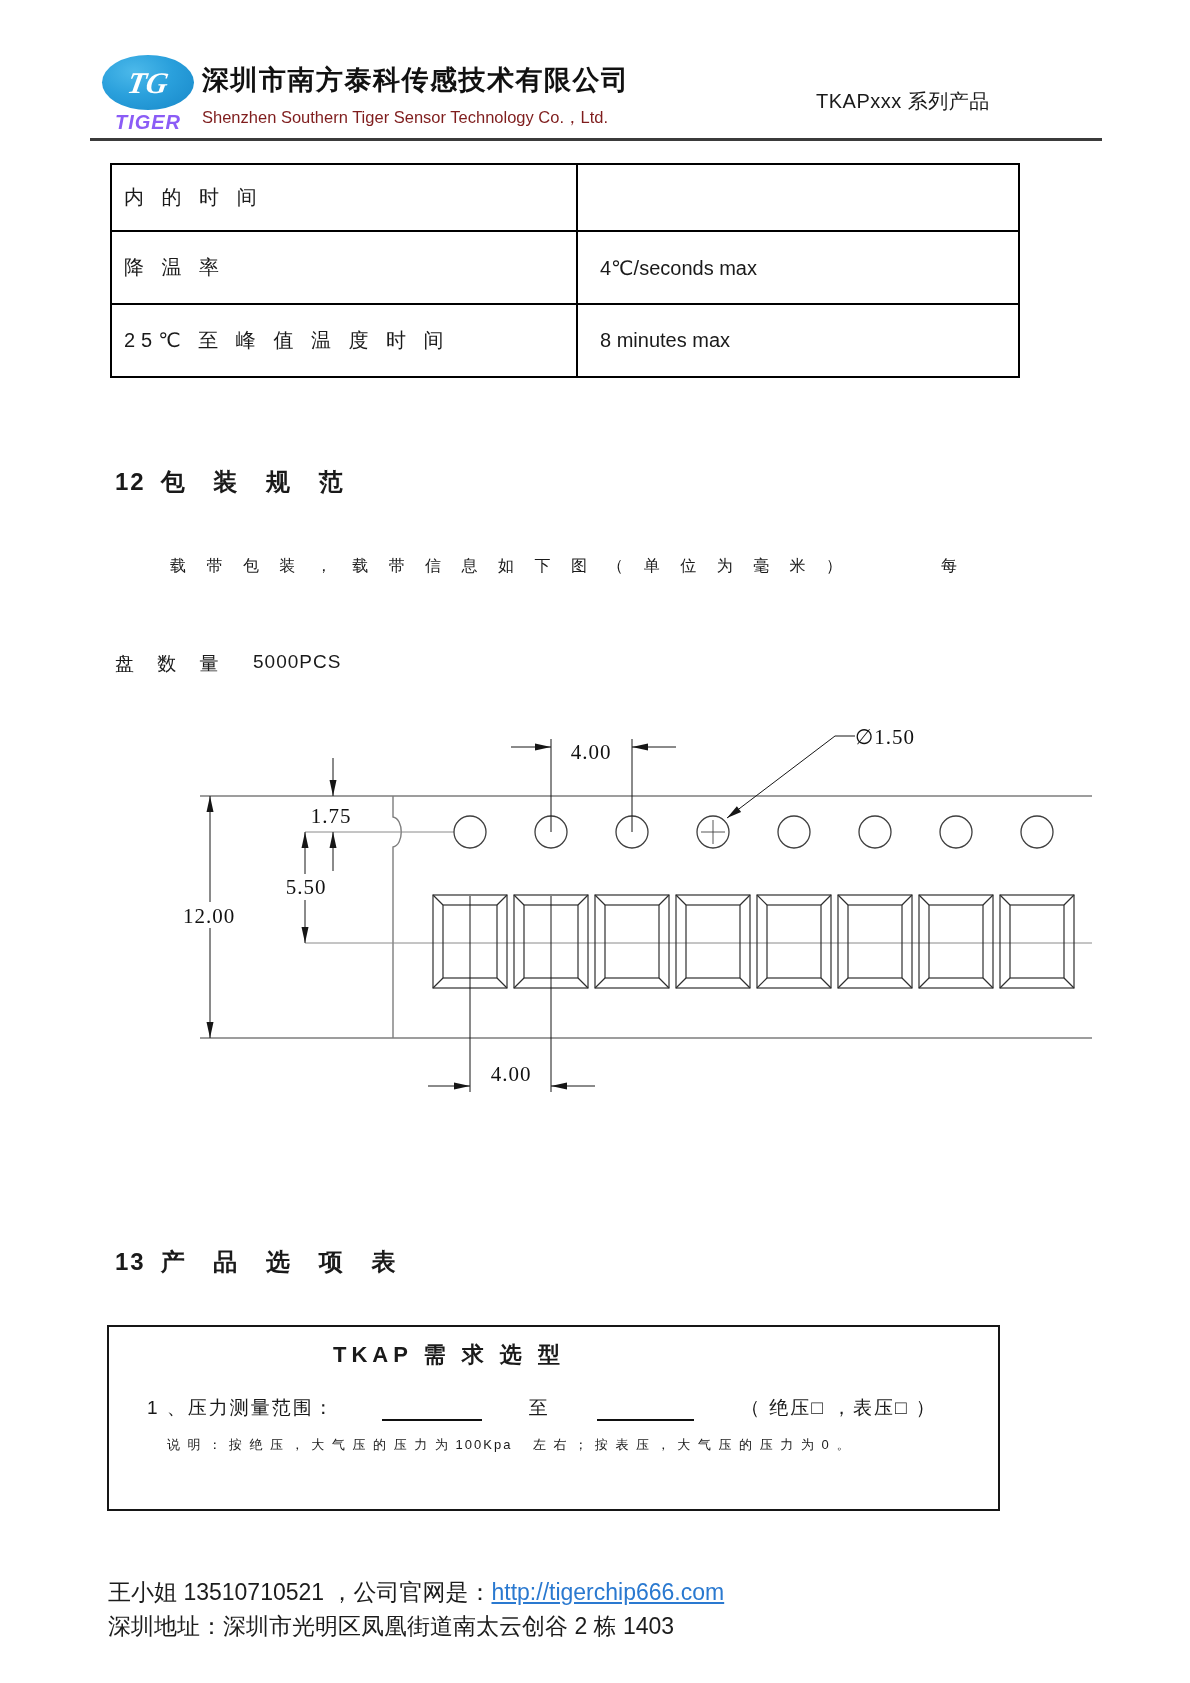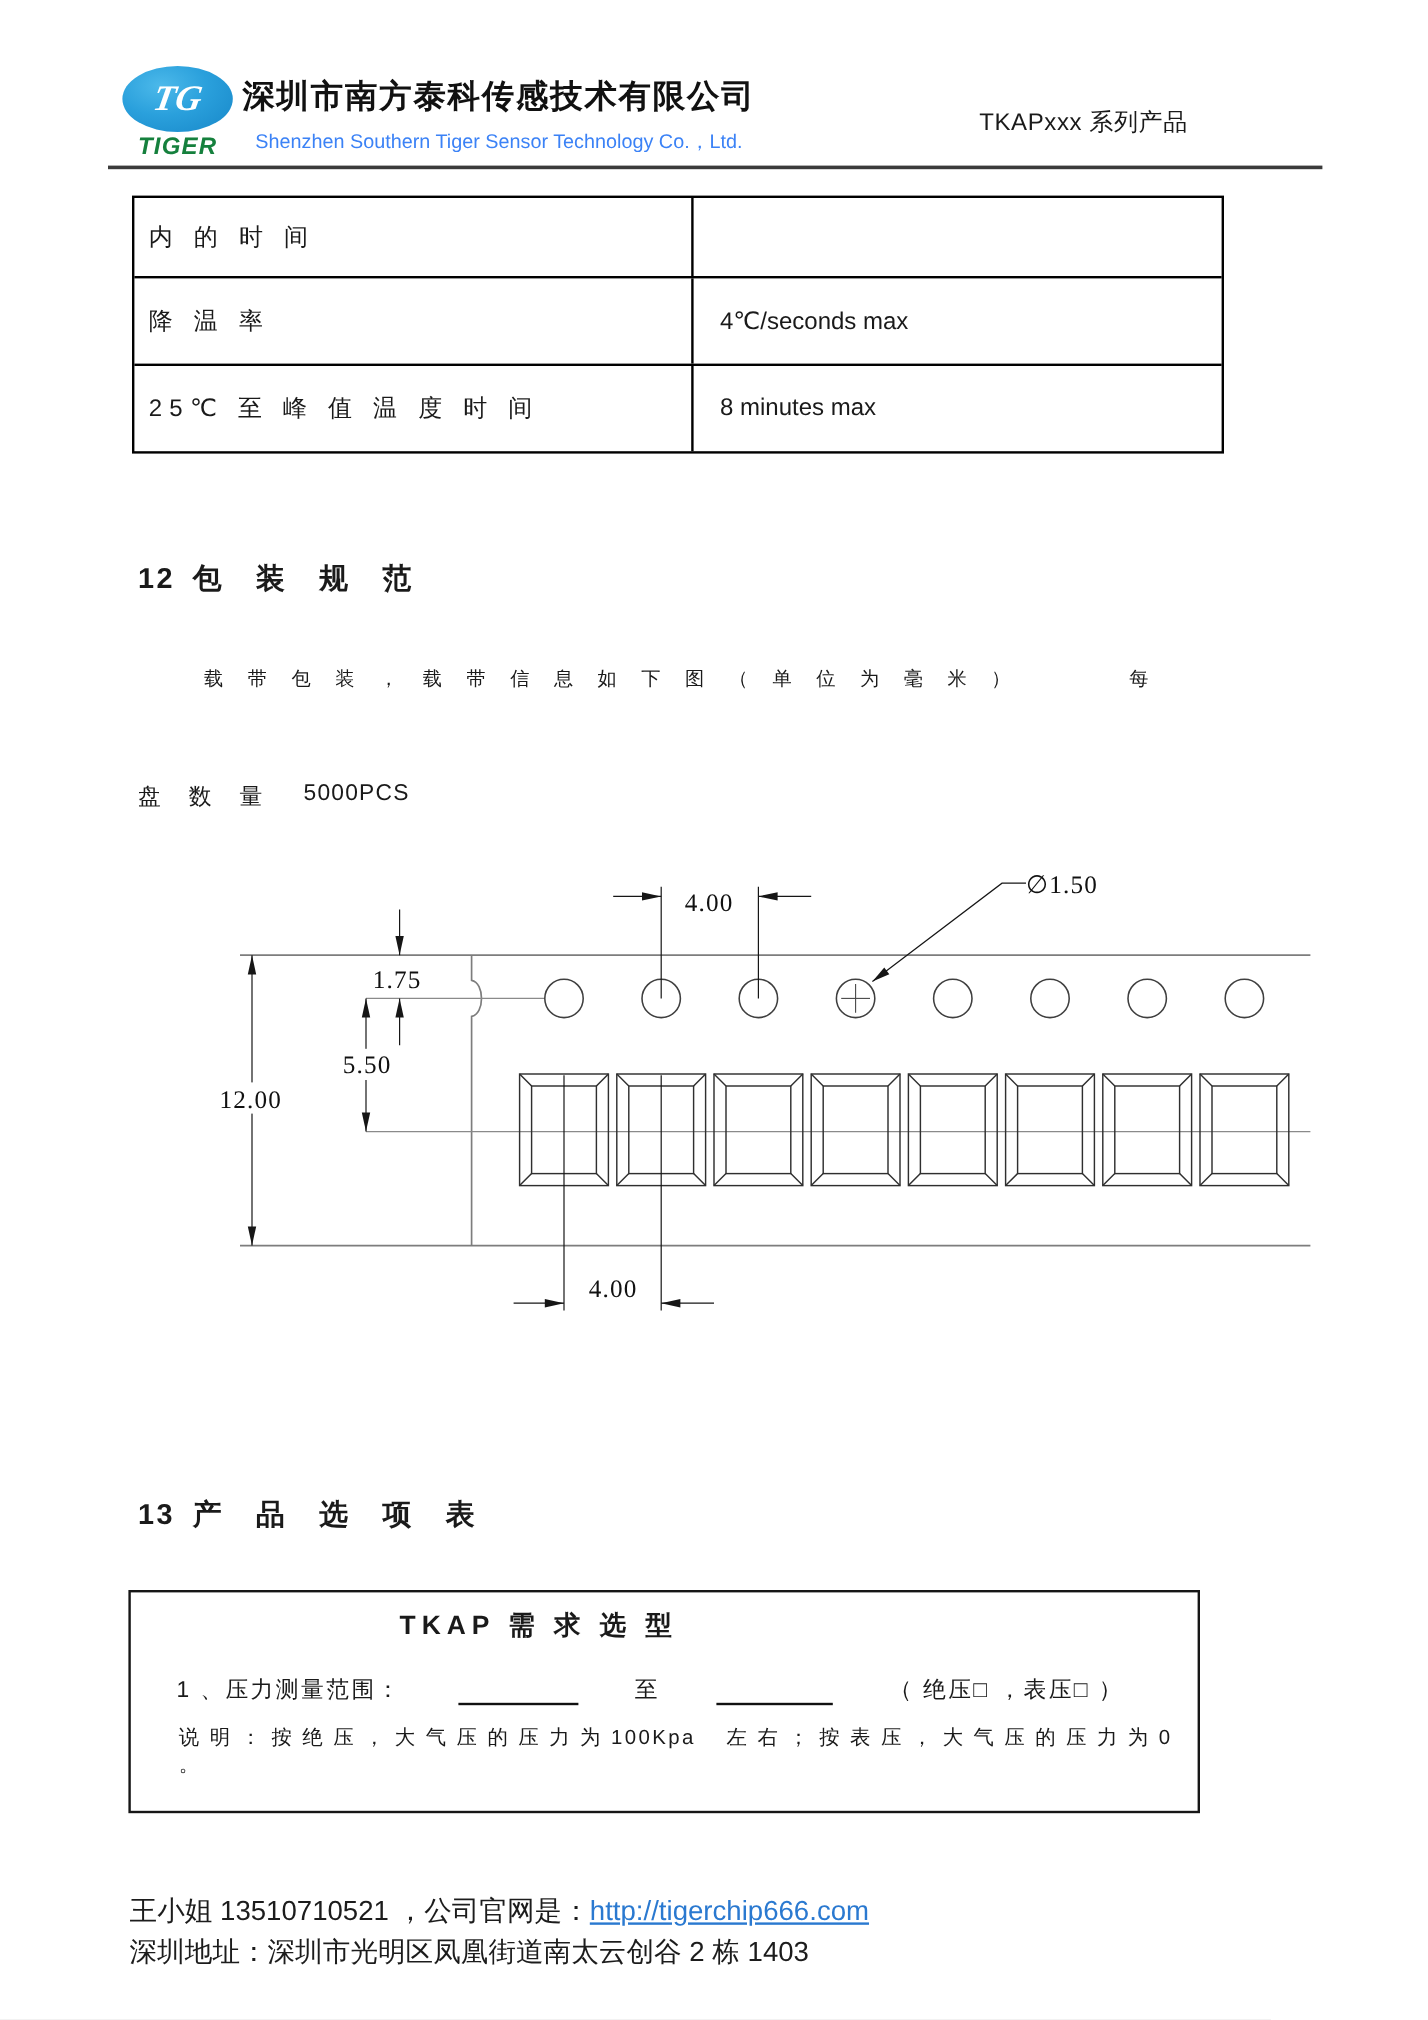--- a/index.html
+++ b/index.html
@@ -6,25 +6,25 @@
   .page{position:relative;width:1190px;height:1683px;background:#ffffff;margin:0 auto;
         font-family:"Liberation Sans","DejaVu Sans",sans-serif;color:#1a1a1a;overflow:hidden;}
 
   
   .logo{position:absolute;left:100px;top:55px;width:96px;text-align:center;}
   .logo-ellipse{width:92px;height:55px;border-radius:50%;margin:0 auto;
       background:radial-gradient(ellipse at 35% 30%,#4cb9ea 0%,#2aa0dc 45%,#1787c8 100%);
       display:flex;align-items:center;justify-content:center;}
   .logo-tg{color:#fff;font-style:italic;font-weight:bold;font-size:30px;
       font-family:"Liberation Serif","DejaVu Serif",serif;transform:skewX(-10deg);}
-  .logo-brand{margin-top:1px;color:#15803d;font-style:italic;font-weight:800;
+  .logo-brand{margin-top:1px;color:#8b5cf6;font-style:italic;font-weight:800;
       font-size:20px;letter-spacing:1px;}
   .company{position:absolute;left:202px;top:62px;}
   .company-cn{font-size:27px;font-weight:700;letter-spacing:1.5px;color:#111;}
-  .company-en{font-size:16.5px;margin-top:9px;color:#3b82f6;text-align:center;}
+  .company-en{font-size:16.5px;margin-top:9px;color:#7f1d1d;}
   .series{position:absolute;left:816px;top:88px;font-size:20px;letter-spacing:.5px;}
   .header-rule{position:absolute;left:90px;top:138px;width:1012px;height:0;border-top:3px solid #3b3b3b;}
 
   
   .spec-table{position:absolute;left:110px;top:163px;width:906px;border:2px solid #000;}
   .spec-row{display:flex;}
   .spec-row + .spec-row{border-top:2px solid #000;}
   .spec-label{width:452px;border-right:2px solid #000;padding-left:12px;display:flex;
       align-items:center;font-size:20px;letter-spacing:6px;}
   .spec-value{flex:1;display:flex;align-items:center;padding-left:22px;font-size:20px;}
@@ -49,21 +49,21 @@
   .drawing text{font-family:"Liberation Serif","DejaVu Serif",serif;font-size:21px;fill:#111;
         letter-spacing:1px;}
 
   
   .form-box{position:absolute;left:107px;top:1325px;width:893px;height:186px;
         border:2px solid #161616;box-sizing:border-box;}
   .form-title{margin:13px 0 0 224px;font-size:22px;font-weight:700;letter-spacing:5px;}
   .form-line{margin:25px 0 0 38px;font-size:19px;letter-spacing:2px;display:flex;align-items:flex-end;gap:44px;}
   .blank{display:inline-block;width:100px;height:22px;border-bottom:2px solid #111;margin:0 3px;}
   .blank.b2{width:97px;}
-  .form-note{margin:15px 0 0 40px;font-size:17px;letter-spacing:2px;}
+  .form-note{margin:15px 0 0 58px;font-size:13px;letter-spacing:2px;}
 
   
   .footer{position:absolute;left:108px;top:1535px;font-size:23px;line-height:34px;color:#1c1c1c;margin-top:40px;}
   .footer a{color:#2a79d0;text-decoration:underline;}
 </style>
 </head>
 <body>
 
 <div class="page">
 

